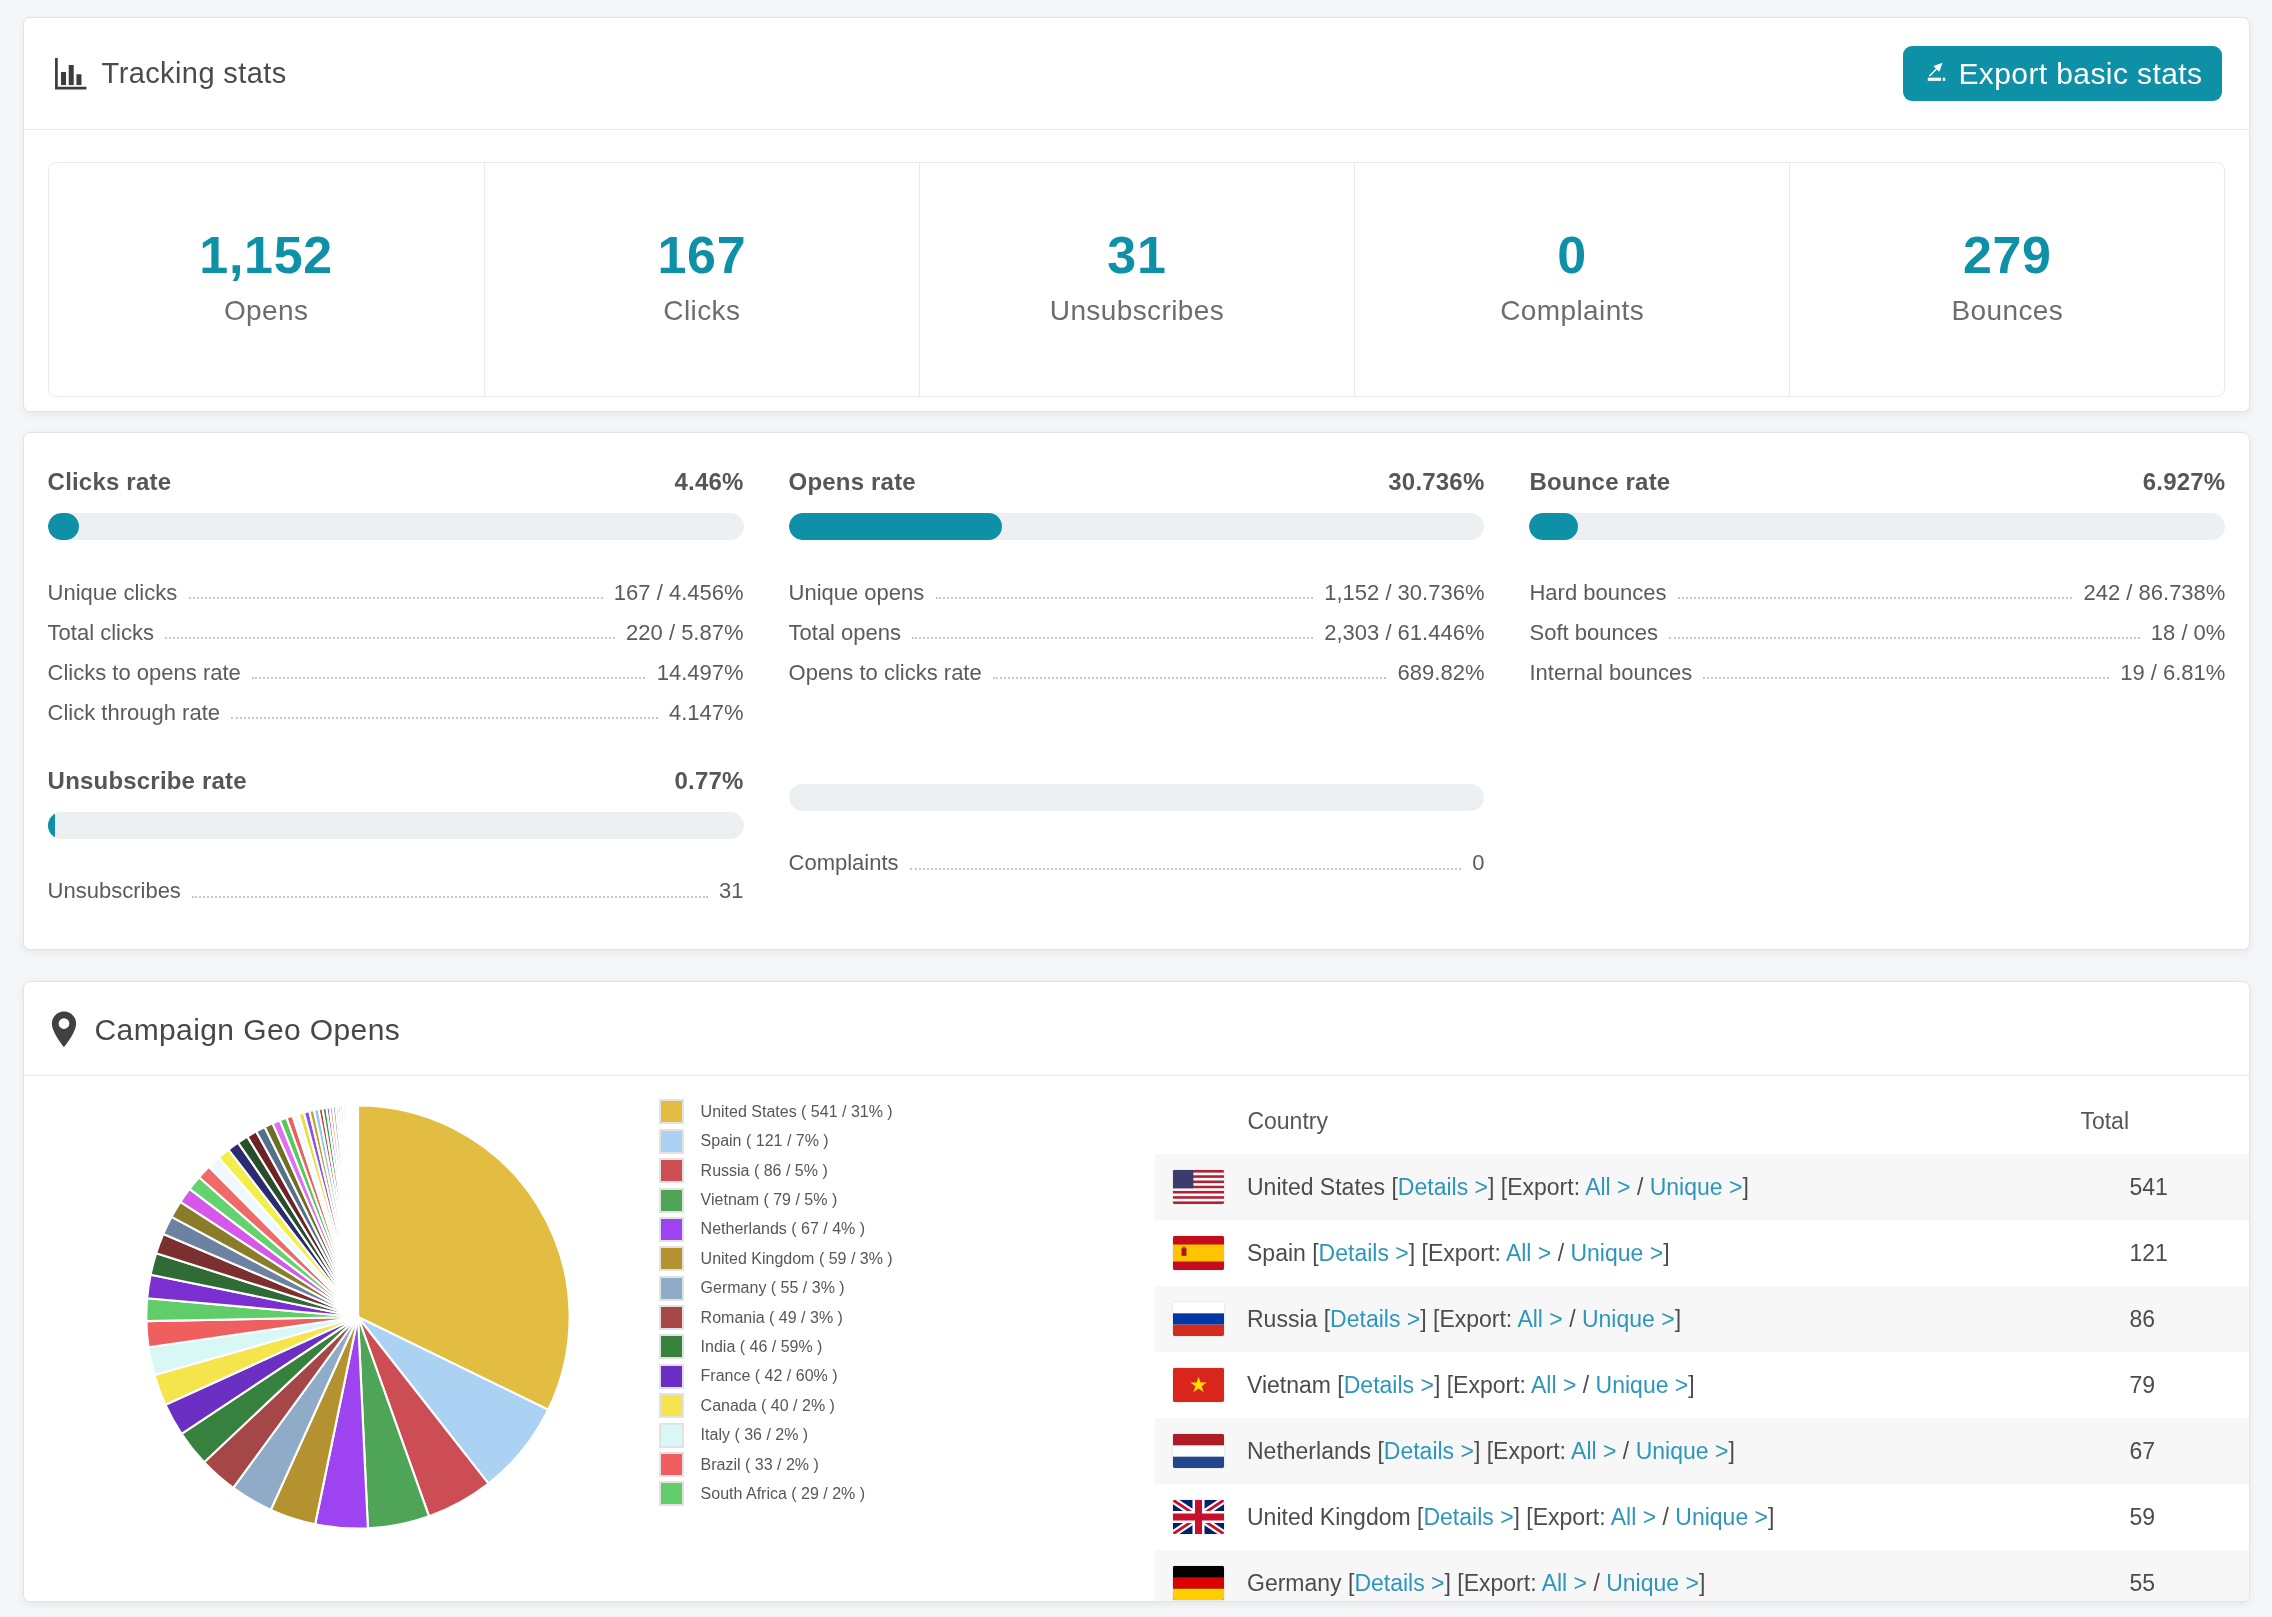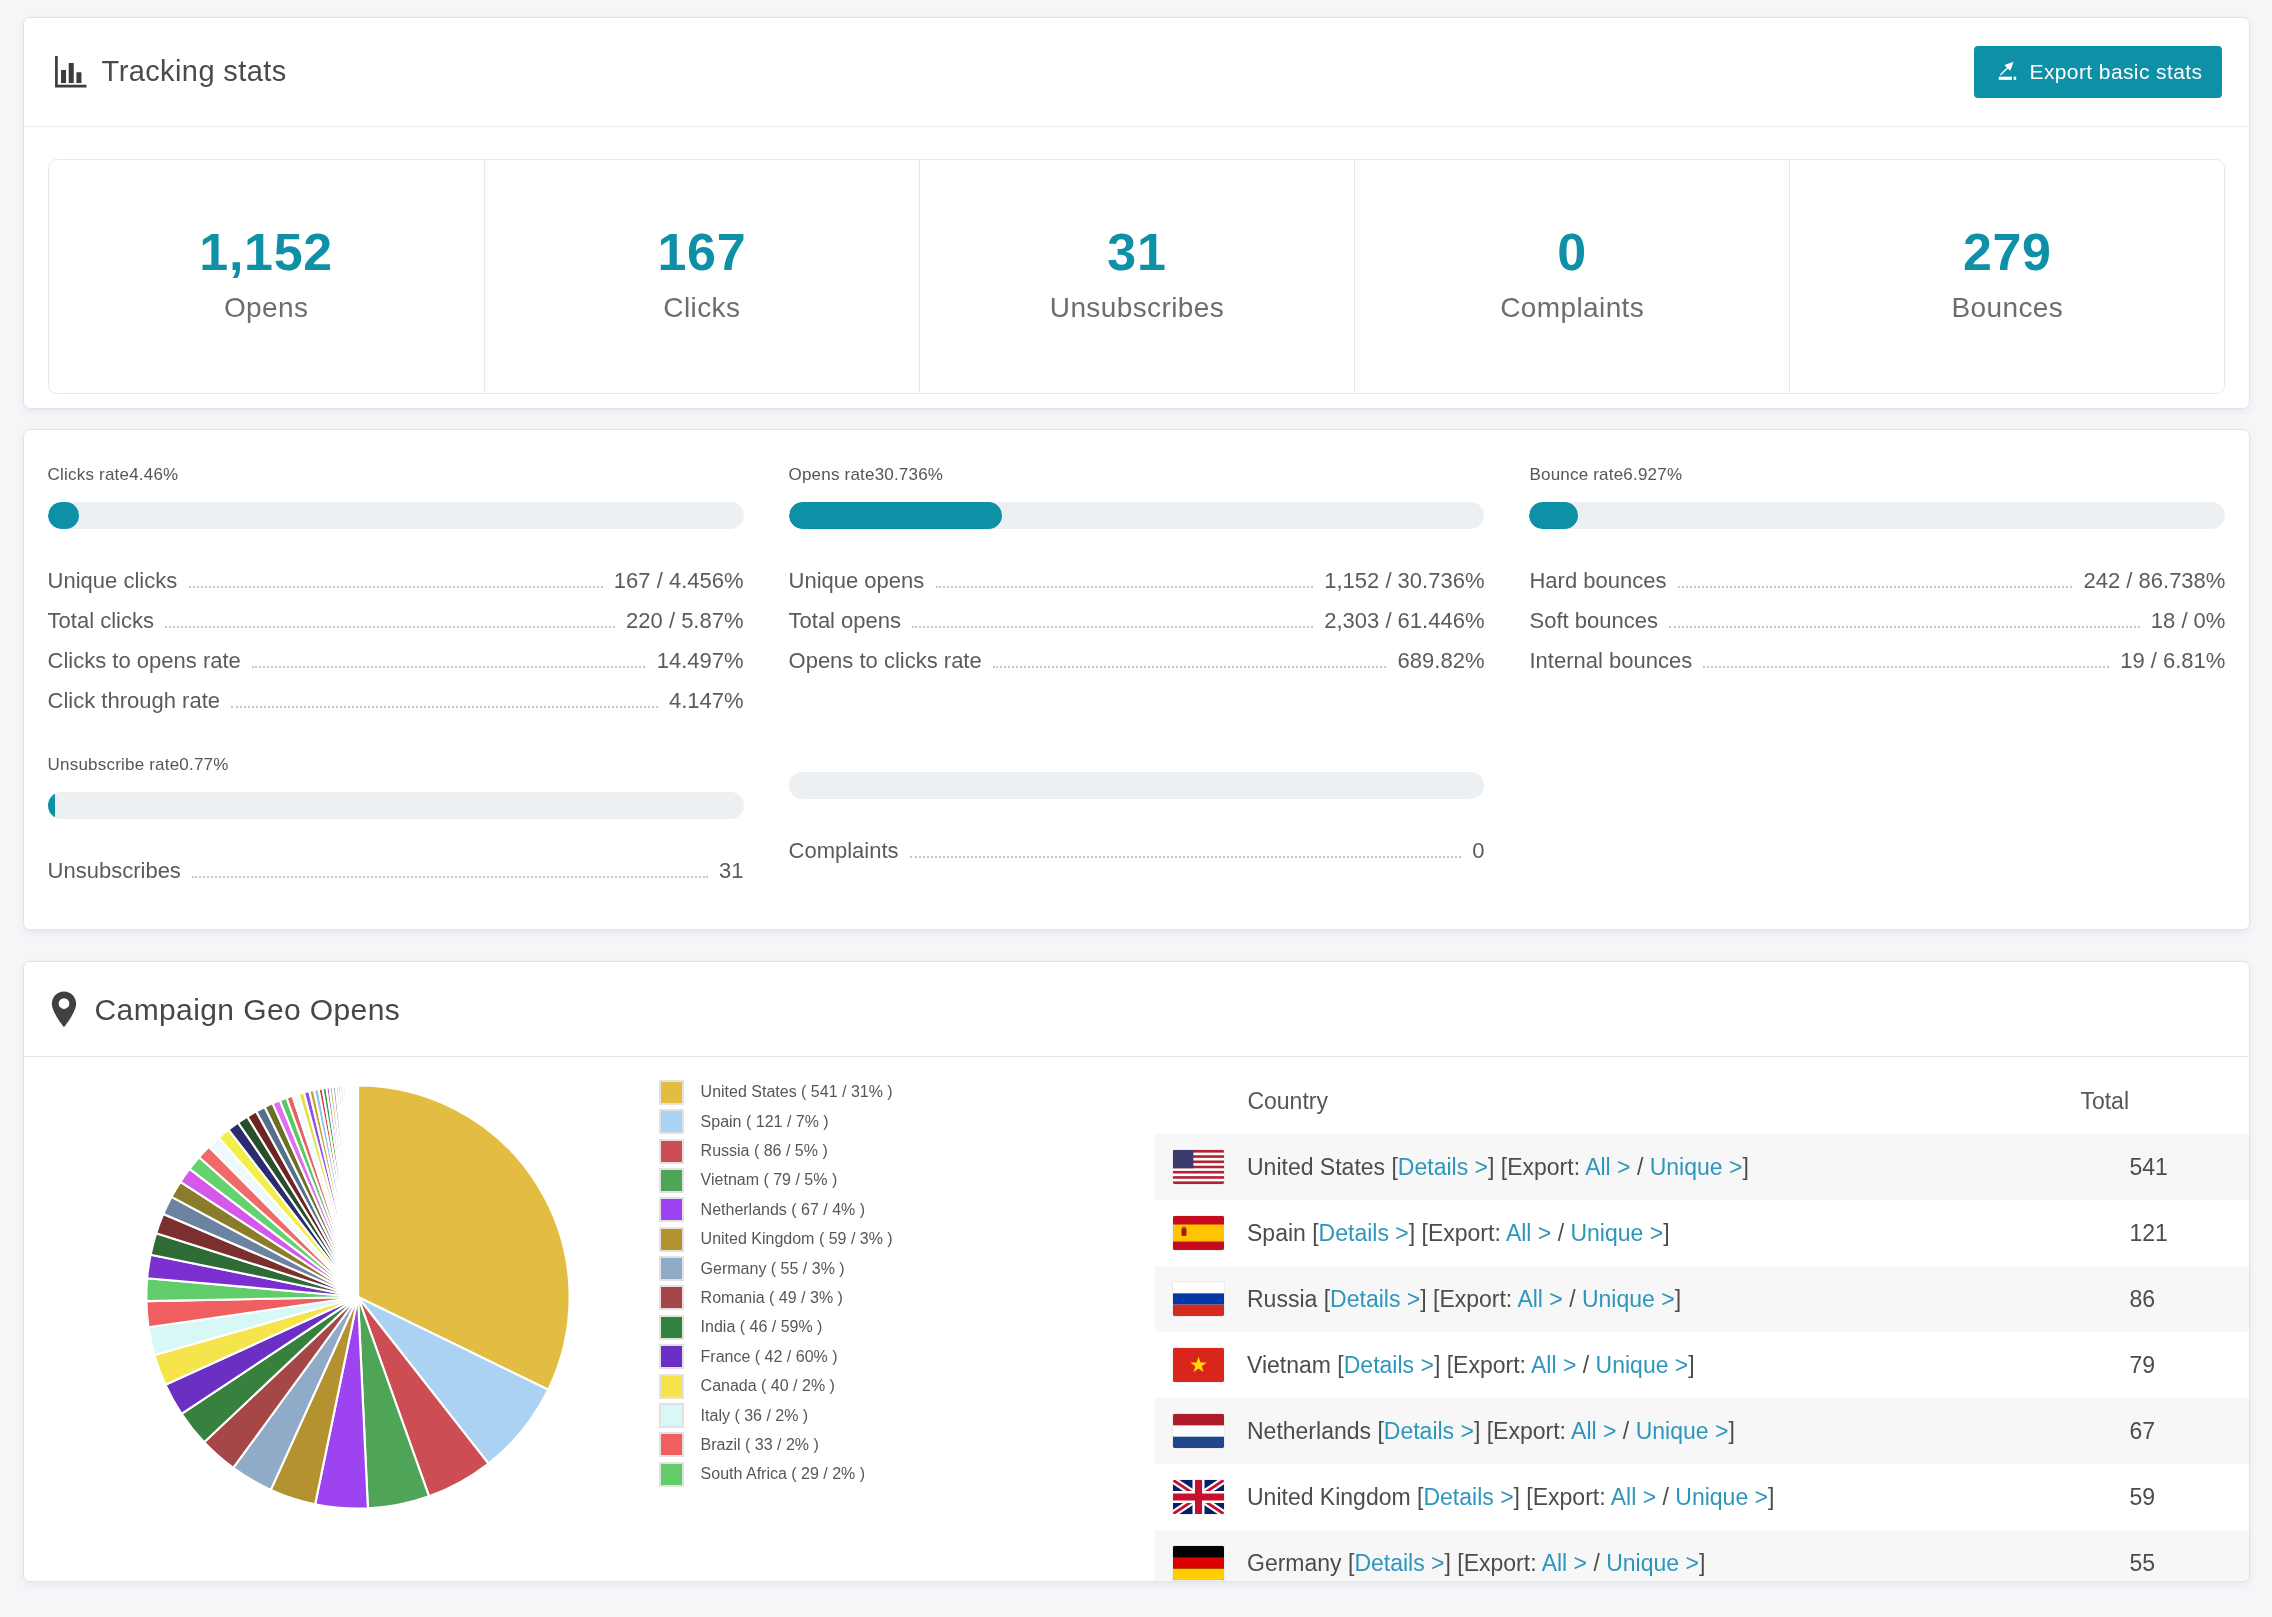--- a/index.html
+++ b/index.html
@@ -13,37 +13,37 @@
   .card{
     margin:0 22.6px;background:#fff;border:0.7px solid #e0e3e8;border-radius:7px;
     box-shadow:0 2.8px 7px rgba(110,120,140,.10);
   }
   
   .card-head{display:flex;align-items:center;padding:28px 27px;border-bottom:0.7px solid #ececee}
   .icon-chart{width:37px;height:37px;margin-right:14px;flex:none}
   .page-title{font-size:29px;font-weight:400;color:#4b4b4b;margin:0;letter-spacing:0.4px}
   .export-btn{
     margin-left:auto;display:flex;align-items:center;gap:10px;border:none;cursor:pointer;
-    background:var(--accent);color:#fff;font-family:inherit;font-size:21px;
-    padding:10.6px 20px;border-radius:4px;letter-spacing:0.4px;
+    background:var(--accent);color:#fff;font-family:inherit;font-size:30px;
+    padding:10.6px 20px;border-radius:9px;letter-spacing:0.4px;
   }
   .export-btn svg{width:25.4px;height:25.4px}
   .summary{
     margin:32px 24px 14px;border:0.7px solid #e7eaec;border-radius:8.5px;
     display:grid;grid-template-columns:repeat(5,1fr);
   }
   .sum-cell{text-align:center;padding:66px 0 69px}
   .sum-cell + .sum-cell{border-left:0.7px solid #e7eaec}
   .sum-value{font-size:52px;font-weight:700;color:var(--accent);letter-spacing:0.7px;line-height:1}
   .sum-label{font-size:28px;color:#6d6d6d;margin-top:14px;letter-spacing:0.4px}
   
   .rates-card{margin-top:20px;padding:35px 24px 45px;box-sizing:border-box}
   .rates-grid{display:grid;grid-template-columns:repeat(3,1fr);column-gap:45px;row-gap:41px}
-  .rate-head{display:flex;align-items:baseline;
-    font-size:17px;font-weight:400;color:#565656;letter-spacing:0.2px}
+  .rate-head{display:flex;justify-content:space-between;align-items:baseline;
+    font-size:24px;font-weight:700;color:#565656;letter-spacing:0.2px}
   .bar{height:27px;border-radius:13.4px;background:#edf0f2;margin-top:17px;overflow:hidden;position:relative}
   .bar-fill{position:absolute;left:0;top:0;bottom:0;border-radius:13.4px;background:var(--accent)}
   .rate-rows{margin-top:25.4px}
   .r-row{display:flex;align-items:flex-end;height:40px;font-size:22px;color:#5b5b5b}
   .r-row .dots{flex:1;border-bottom:2.1px dotted #c7c7c7;margin:0 11.3px 6.4px}
   .r-row .r-val{white-space:nowrap}
   
   .geo-card{margin-top:31px;height:621px;overflow:hidden;position:relative;box-sizing:border-box}
   .geo-head{display:flex;align-items:center;padding:28px 25.4px 25.4px;border-bottom:0.7px solid #e6e6e8}
   .icon-pin{width:30px;height:40px;margin-right:15.5px;flex:none}

